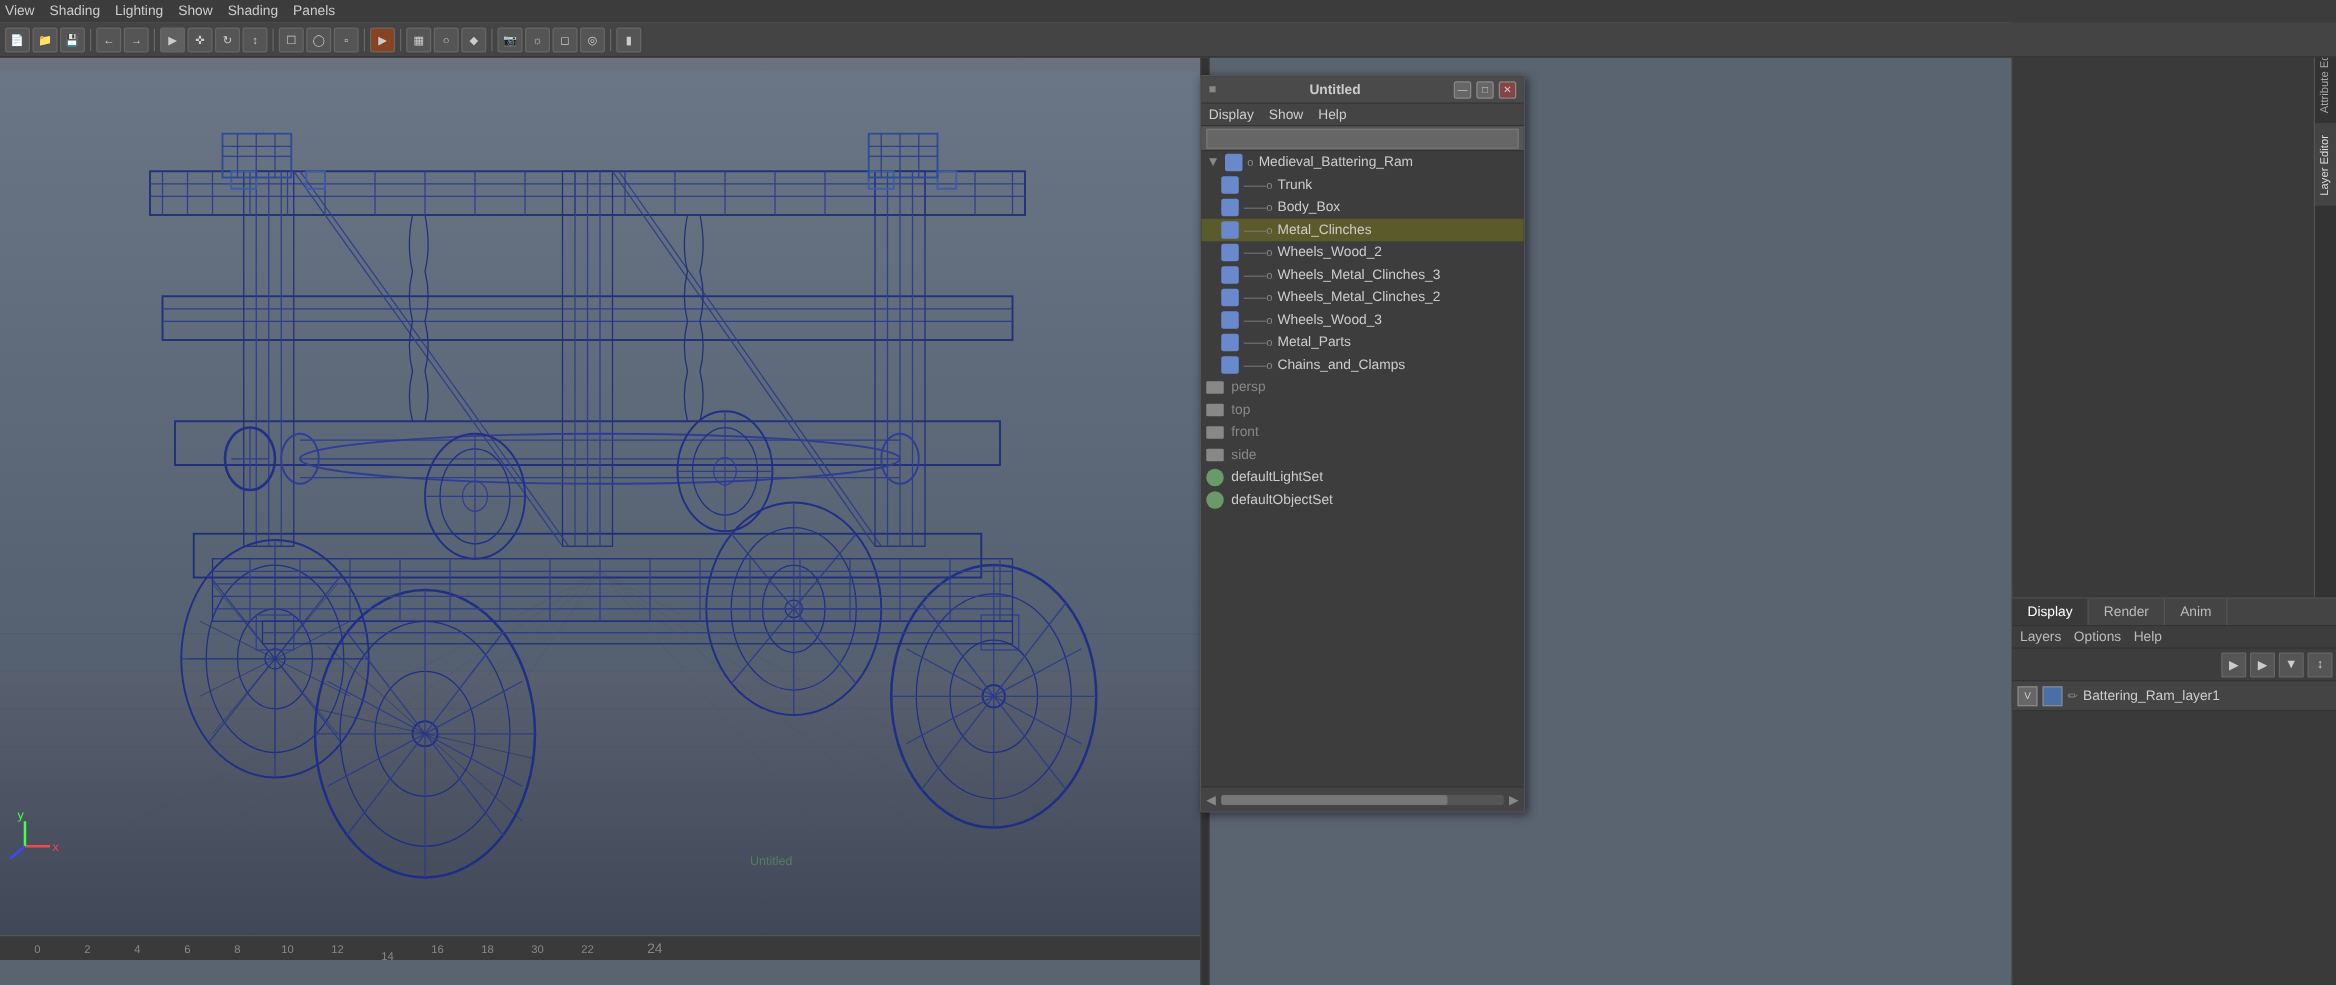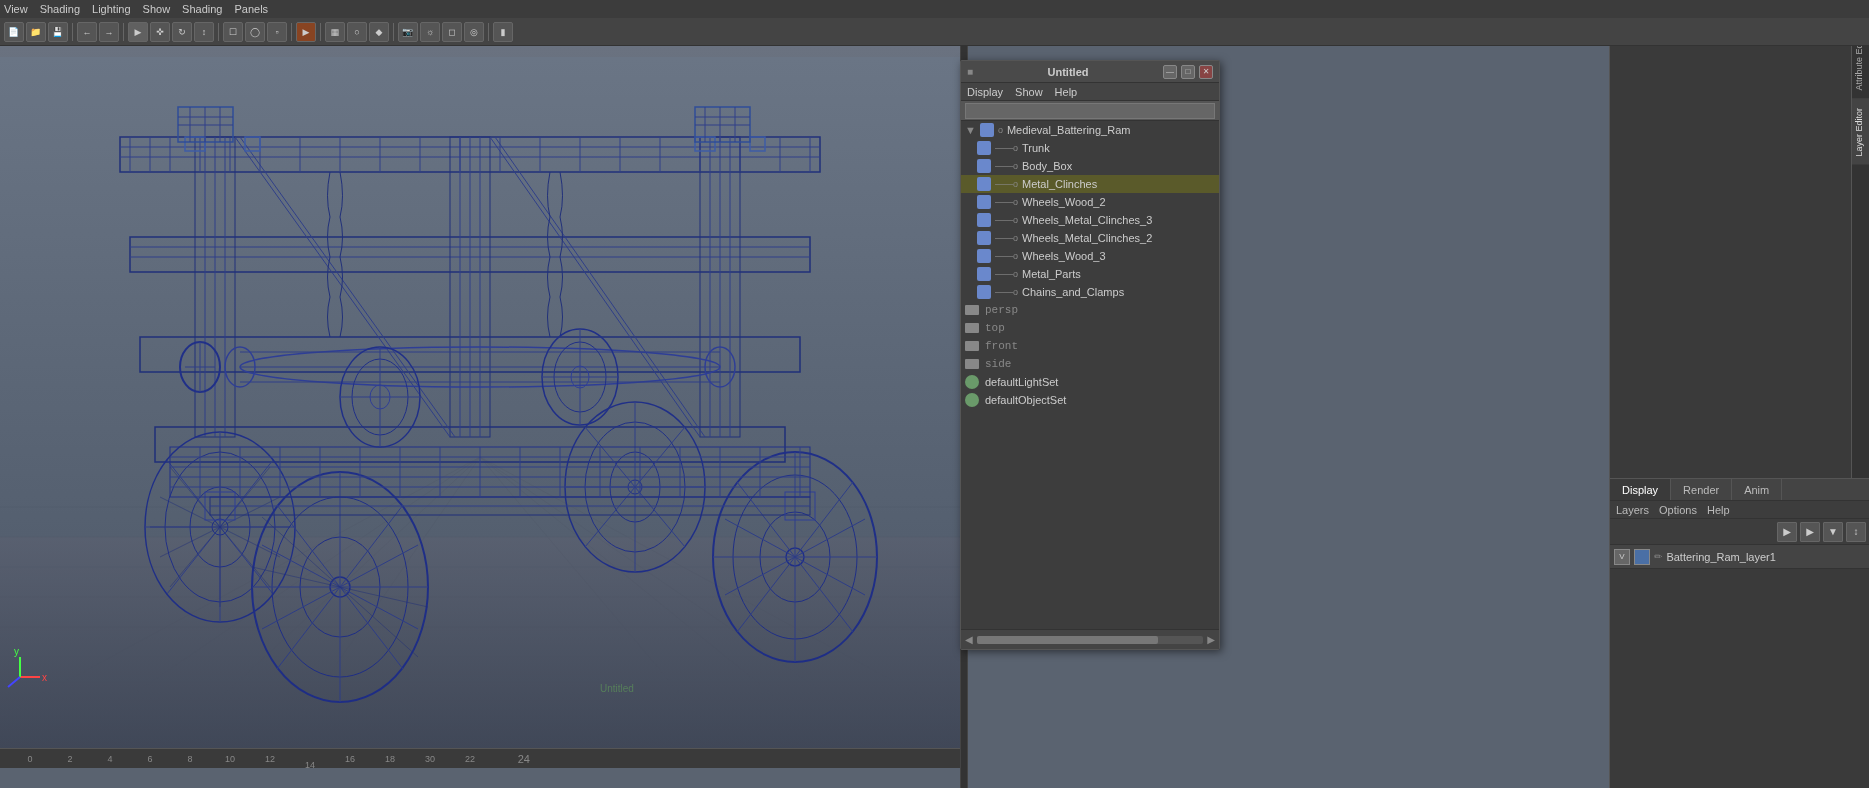--- a/index.html
+++ b/index.html
@@ -178,21 +178,21 @@
     .item-set-icon {
       width: 12px; height: 12px;
       background: #7a7;
       border-radius: 50%;
       flex-shrink: 0;
     }
     .item-text {
       color: #ccc;
       font-size: 11px;
     }
-    .item-text.gray { color: #888; font-family: Liberation Mono, monospace; }
+    .item-text.gray { color: #888; }
 
     
     #right-panel {
       position: absolute;
       top: 0; right: 0;
       width: 260px;
       height: 788px;
       background: #3a3a3a;
       border-left: 1px solid #555;
       z-index: 40;

